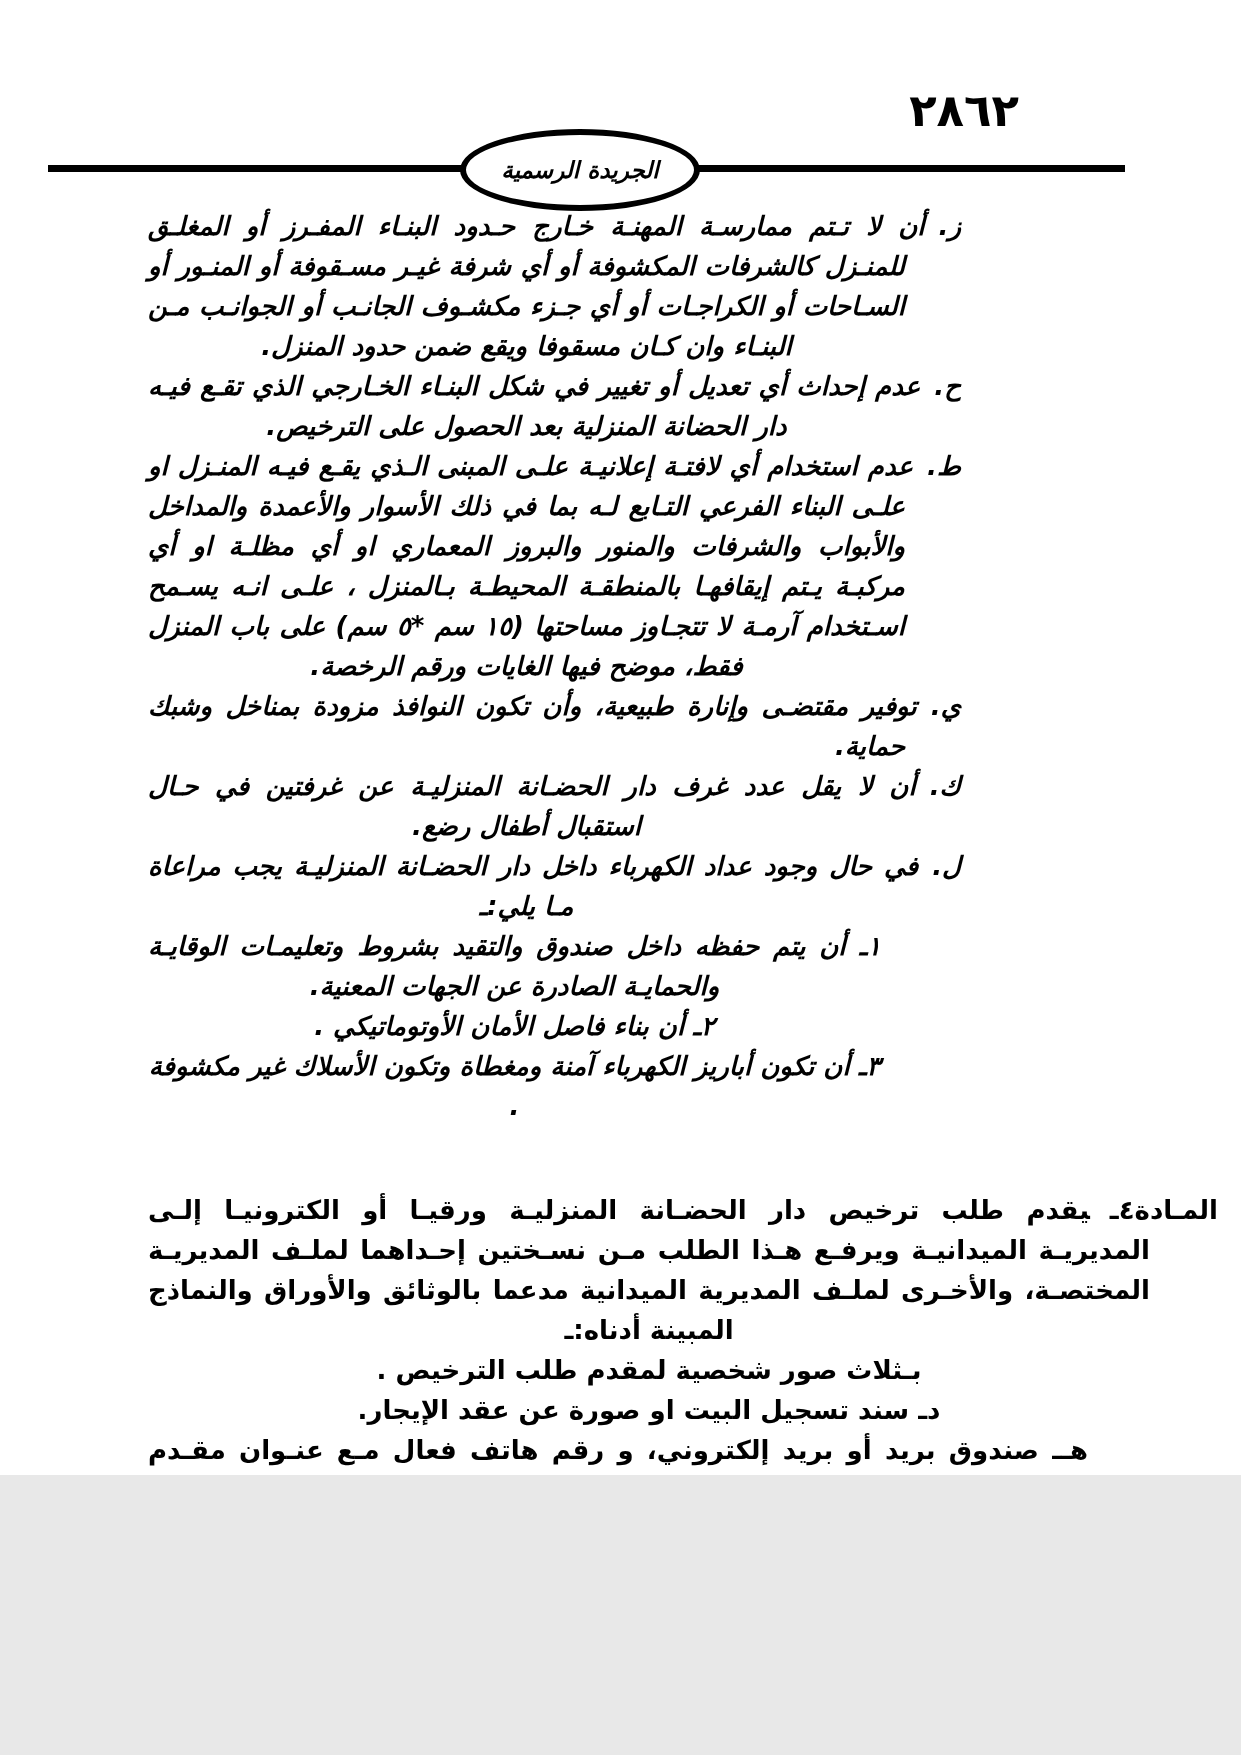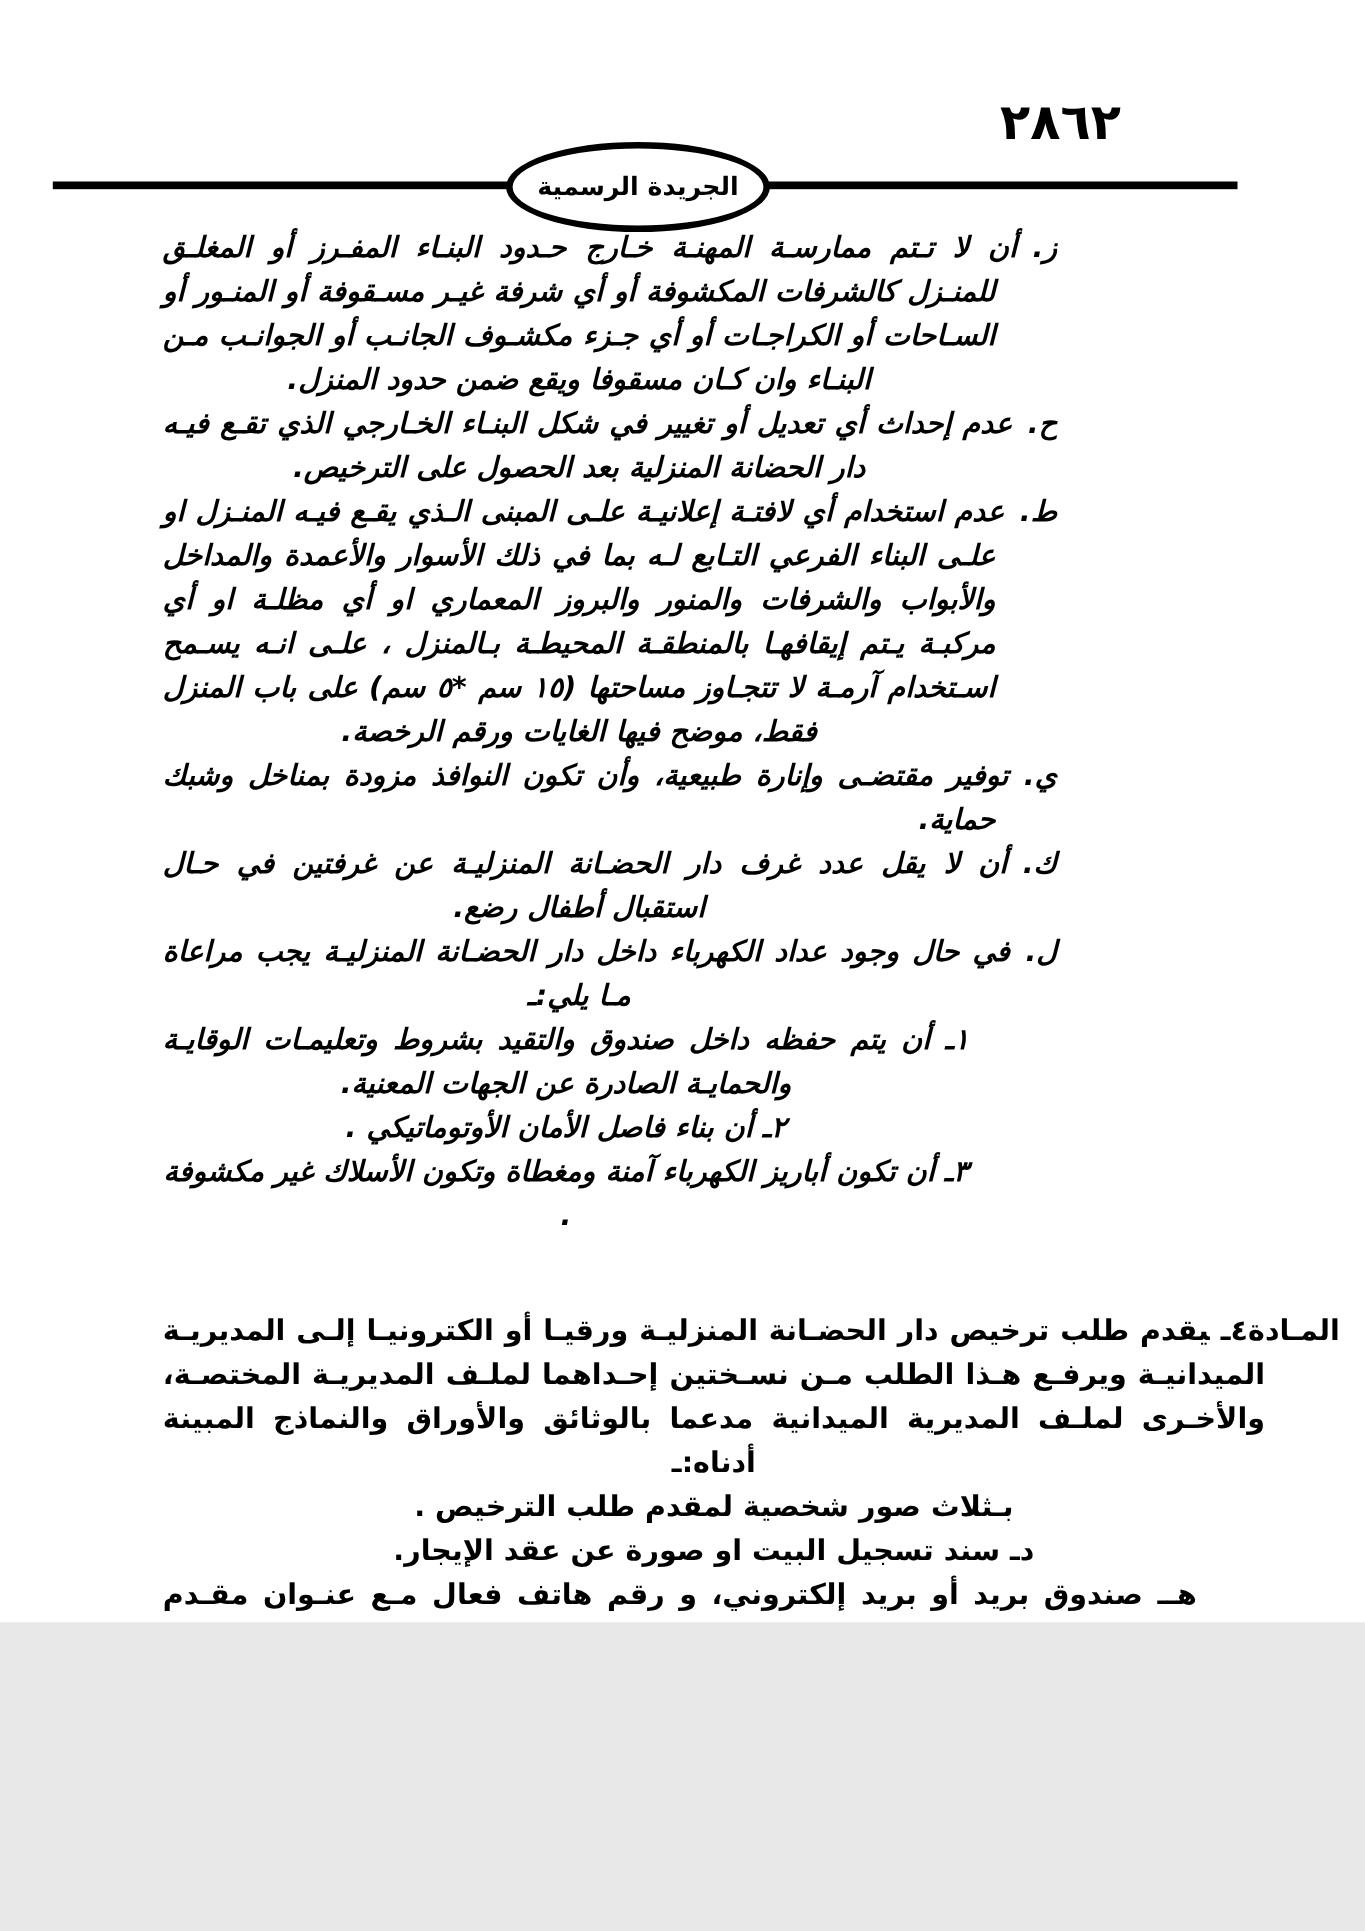--- a/index.html
+++ b/index.html
@@ -38,20 +38,21 @@
     left: 460px;
     width: 228px;
     height: 70px;
     background: #fff;
     border: 6px solid #000;
     border-radius: 50%;
     display: flex;
     align-items: center;
     justify-content: center;
     font-size: 23px;
+    font-style: italic;
   }
   
   .content {
     position: absolute;
     top: 206px;
     right: 91px;
     width: 1002px;
     direction: rtl;
     font-size: 26px;
     line-height: 40px;
@@ -63,21 +64,21 @@
   .li  { padding-right: 56px; text-indent: -56px; }
   .multi  { text-align: justify; text-align-last: center; }
   .single { text-align: justify; text-align-last: right; }
   .lbl { margin-left: 14px; }
   
   .nums { margin-right: 24px; }
   .centered { text-align: center; text-align-last: center; text-indent: 0; padding: 0; }
   .sec-gap { height: 64px; }
   
   .intro { padding-right: 68px; text-indent: -68px; }
-  .lbl-art { margin-left: 10px; }
+  .lbl-art { margin-left: 20px; }
   .doc.just { margin-right: 62px; }
 </style>
 </head>
 <body>
 
 <div class="page">
 
   <div class="pageno">٢٨٦٢</div>
 
   <div class="header-rule"></div>

